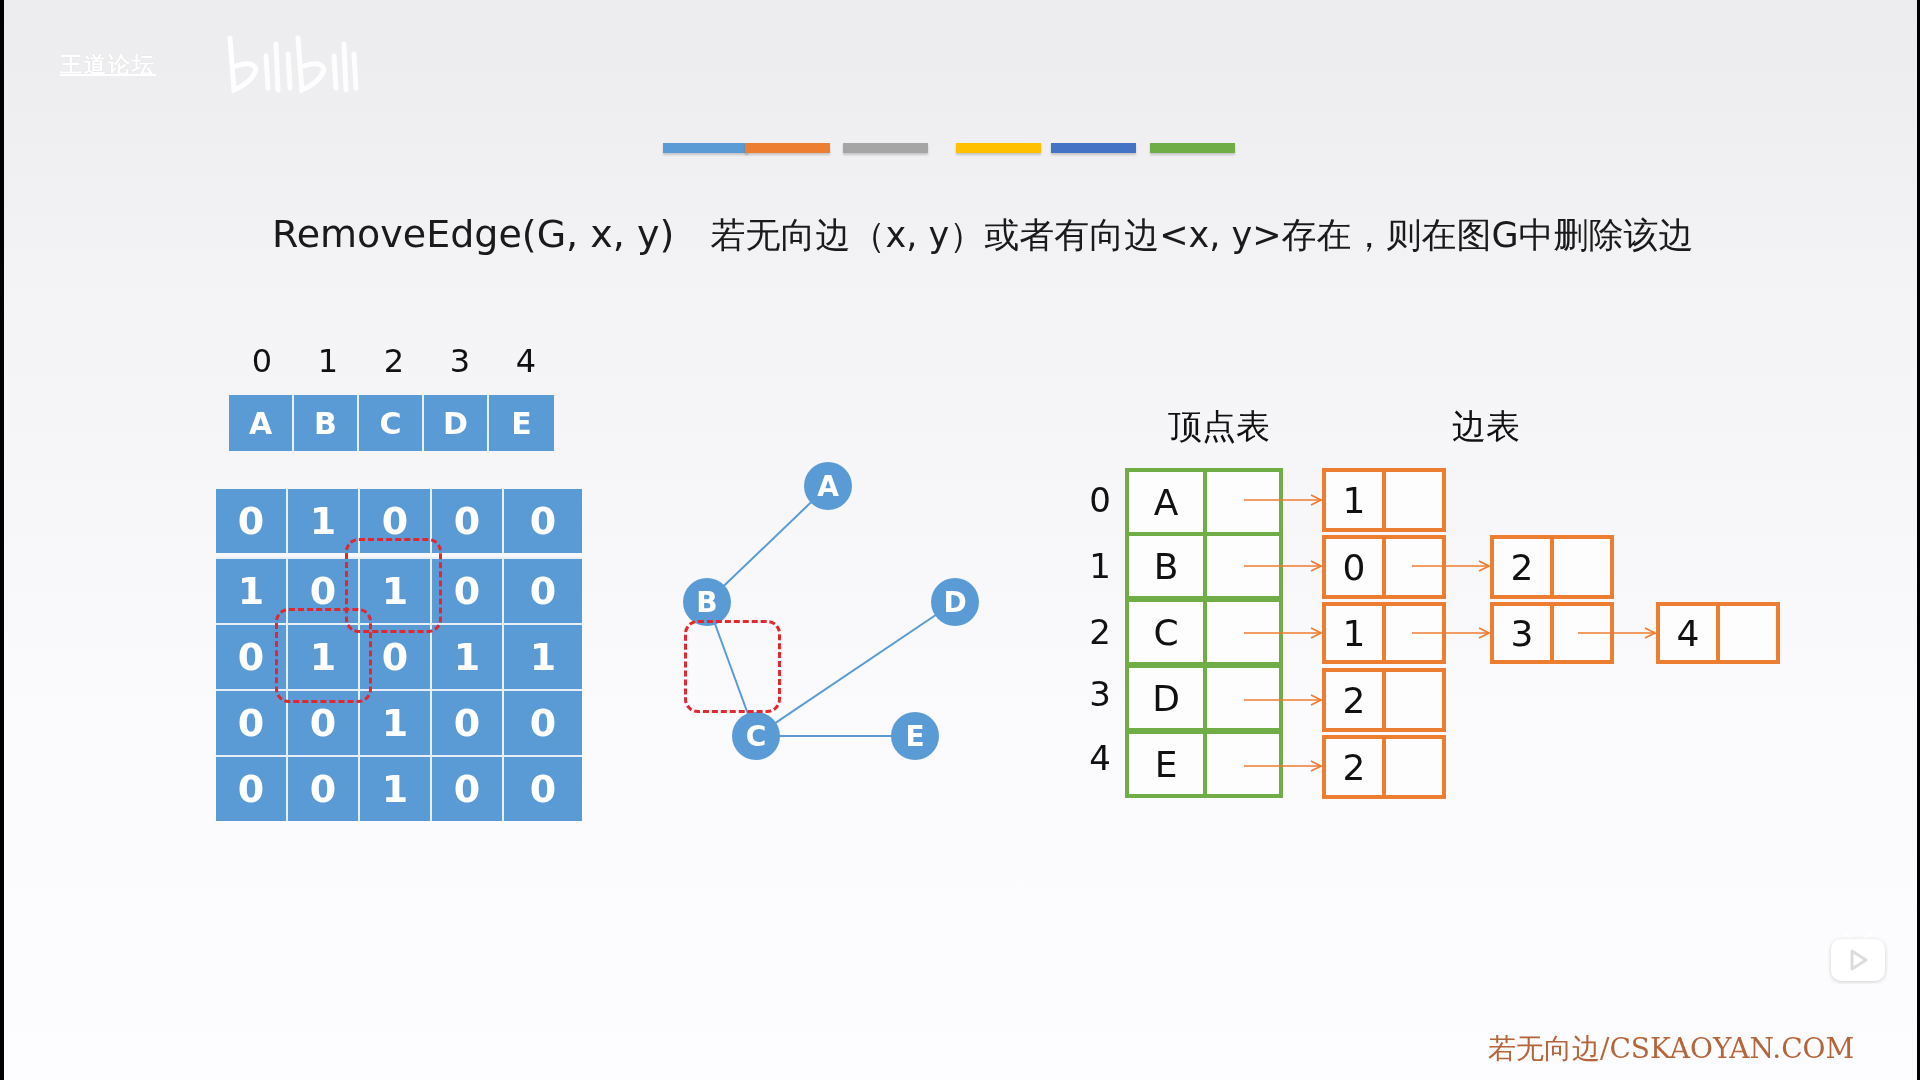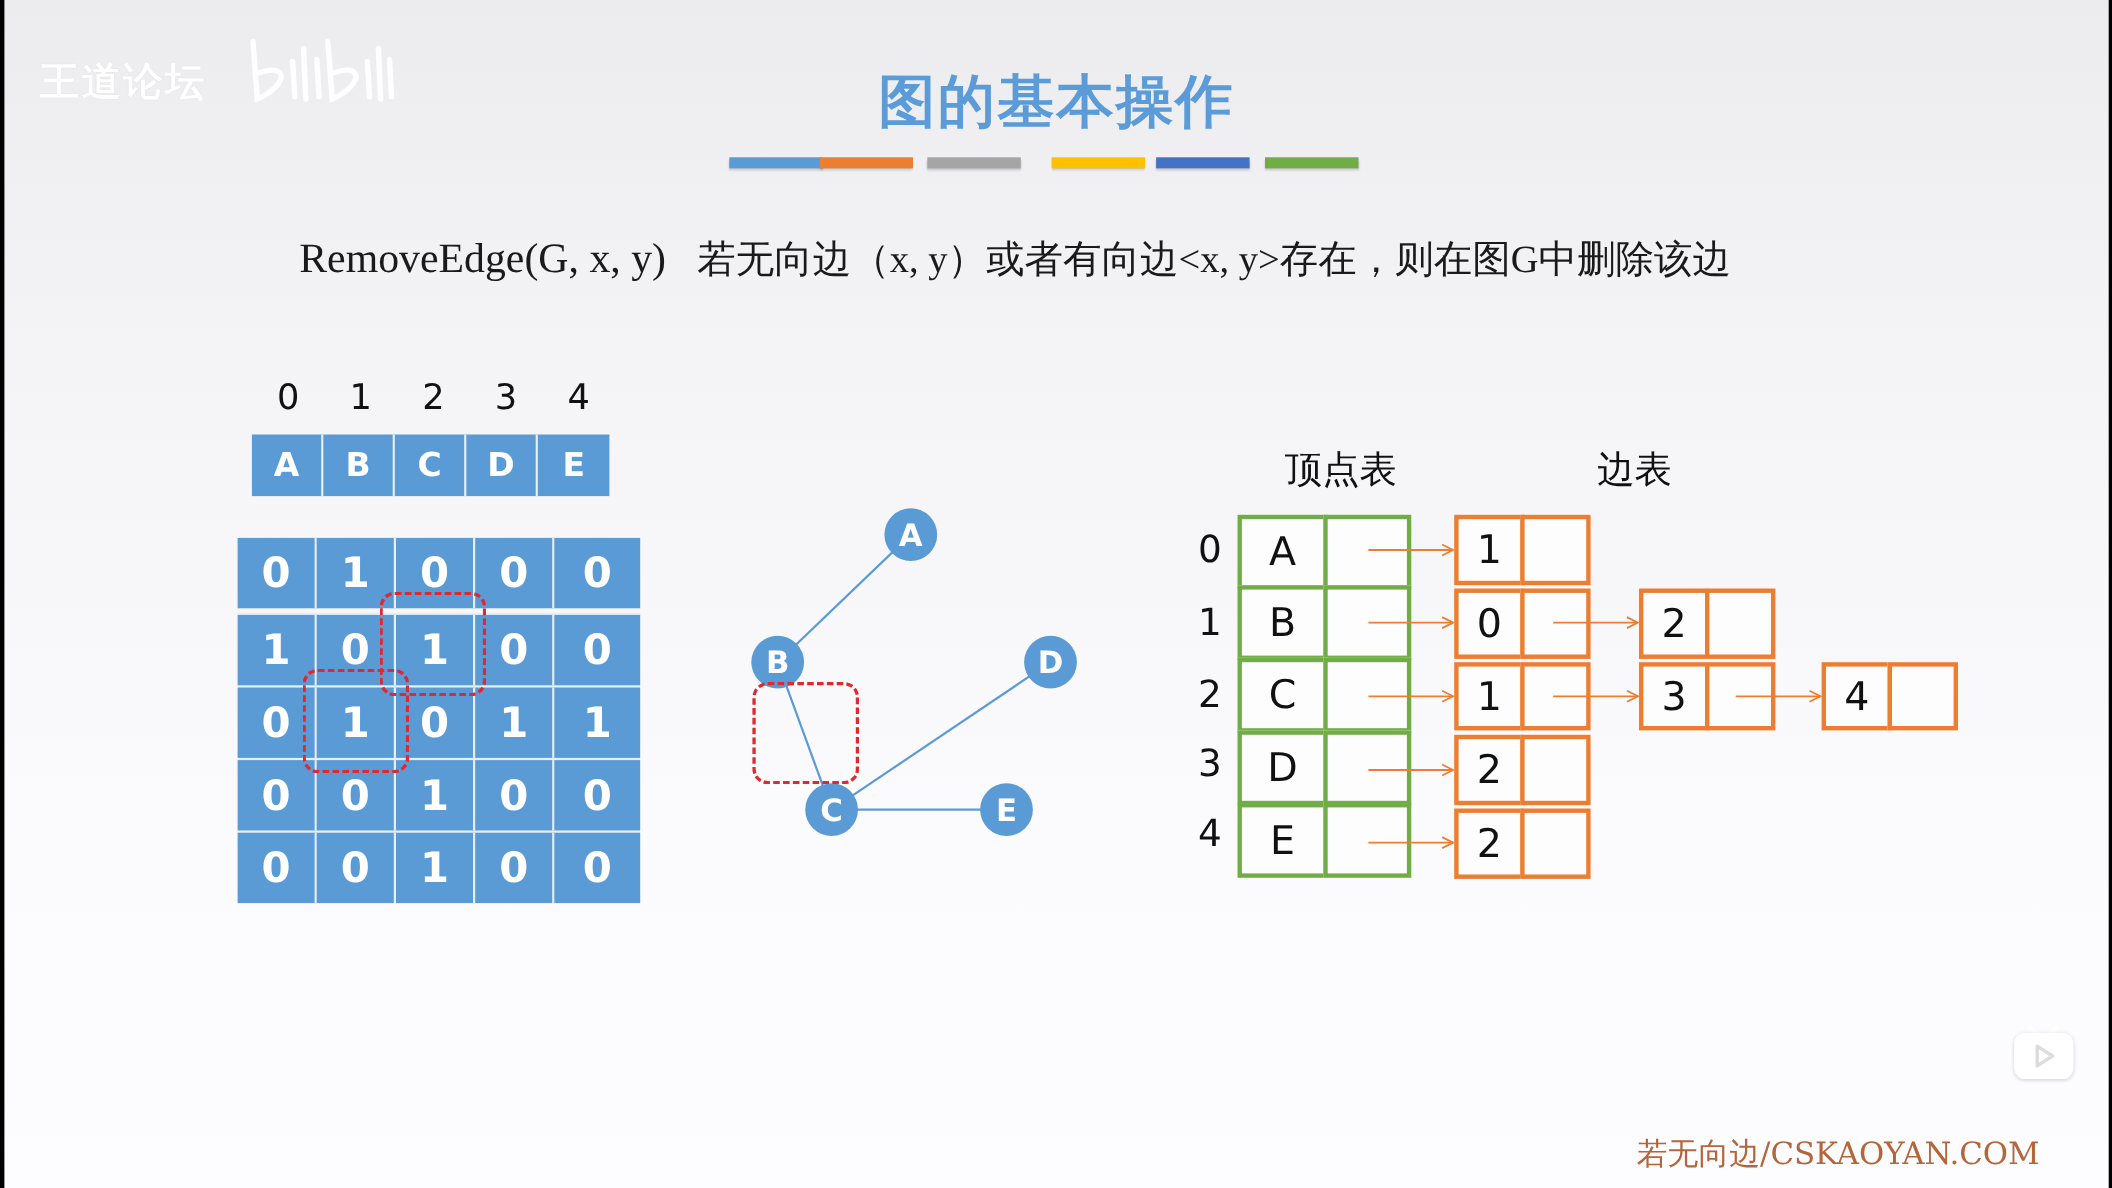--- a/index.html
+++ b/index.html
@@ -1,25 +1,25 @@
 <!DOCTYPE html>
 <html><head>
 <meta charset="utf-8">
 <style>
   html, body { margin:0; padding:0; }
   body { width:1920px; height:1080px; position:relative; overflow:hidden; background:#000; font-family:"DejaVu Sans", sans-serif; }
   .slide { position:absolute; left:4px; top:0; width:1913px; height:1080px;
     background:linear-gradient(180deg,#ececee 0%,#f4f4f6 30%,#fbfbfd 70%,#fdfdff 100%); }
   .abs { position:absolute; }
-  .logo-text { left:32px; top:50px; font-size:36px; color:#ffffff; font-weight:bold; letter-spacing:2px;
-    text-shadow:0 0 1px #d0d0d0; }
+  .logo-text { left:56px; top:50px; font-size:22px; color:#ffffff; font-weight:bold; letter-spacing:2px;
+    text-shadow:0 0 1px #d0d0d0;text-decoration:underline; }
   .logo-bili { left:218px; top:32px; width:140px; height:66px; }
   .title { left:0; width:1913px; top:58px; text-align:center; font-size:52px; font-weight:bold; color:#5a9bd8; letter-spacing:2px; }
   .bar { top:143px; height:10px; width:85px; box-shadow:0 2px 2px rgba(0,0,0,0.18); }
-  .subtitle { left:268px; top:212px; font-size:38px; color:#1a1a1a; white-space:pre;font-family:Liberation Serif, serif; }
+  .subtitle { left:268px; top:212px; font-size:38px; color:#1a1a1a; white-space:pre; }
   .idx { font-size:32px; color:#111; width:66px; text-align:center; }
   .vhead { left:225px; top:395px; height:56px; display:flex; }
   .vhead div { width:65px; height:56px; background:#5b9bd5; color:#fff; font-weight:bold; font-size:30px;
     display:flex; align-items:center; justify-content:center; border-right:2px solid #e8f0f8; box-sizing:border-box; }
   .vhead div:last-child { border-right:none; }
   .matrix { left:212px; top:489px; width:366px; }
   .mrow { display:flex; height:64px; }
   .mrow.first { margin-bottom:4px; }
   .mrow + .mrow { border-top:2px solid #e6eef8; }
   .mcell { width:72px; height:100%; background:#5b9bd5; color:#fff; font-weight:bold; font-size:38px;
@@ -49,21 +49,20 @@
       <path d="M44 24 L46 56"></path>
         <path d="M54 12 L56 58"></path>
       <path d="M66 22 L68 56"></path>
         <path d="M76 6 L80 58 Q98 50 102 38 Q100 28 82 34"></path>
       <path d="M112 24 L114 56"></path>
         <path d="M122 12 L124 58"></path>
         <path d="M132 22 L134 56"></path>
     </g>
   </svg>
 
-  <div class="abs title">图的基本操作</div>
   <div class="abs bar" style="left:659px;background:#5b9bd5"></div>
   <div class="abs bar" style="left:741px;background:#ed7d31"></div>
   <div class="abs bar" style="left:839px;background:#a5a5a5"></div>
   <div class="abs bar" style="left:952px;background:#ffc000"></div>
   <div class="abs bar" style="left:1047px;background:#4472c4"></div>
   <div class="abs bar" style="left:1146px;background:#70ad47"></div>
 
   <div class="abs subtitle"><span>RemoveEdge(G, x, y)</span><span>   </span><span style="font-size:35px">若无向边（x, y）或者有向边&lt;x, y&gt;存在，则在图G中删除该边</span></div>
 
   <div class="abs" style="left:225px;top:342px;display:flex;">

